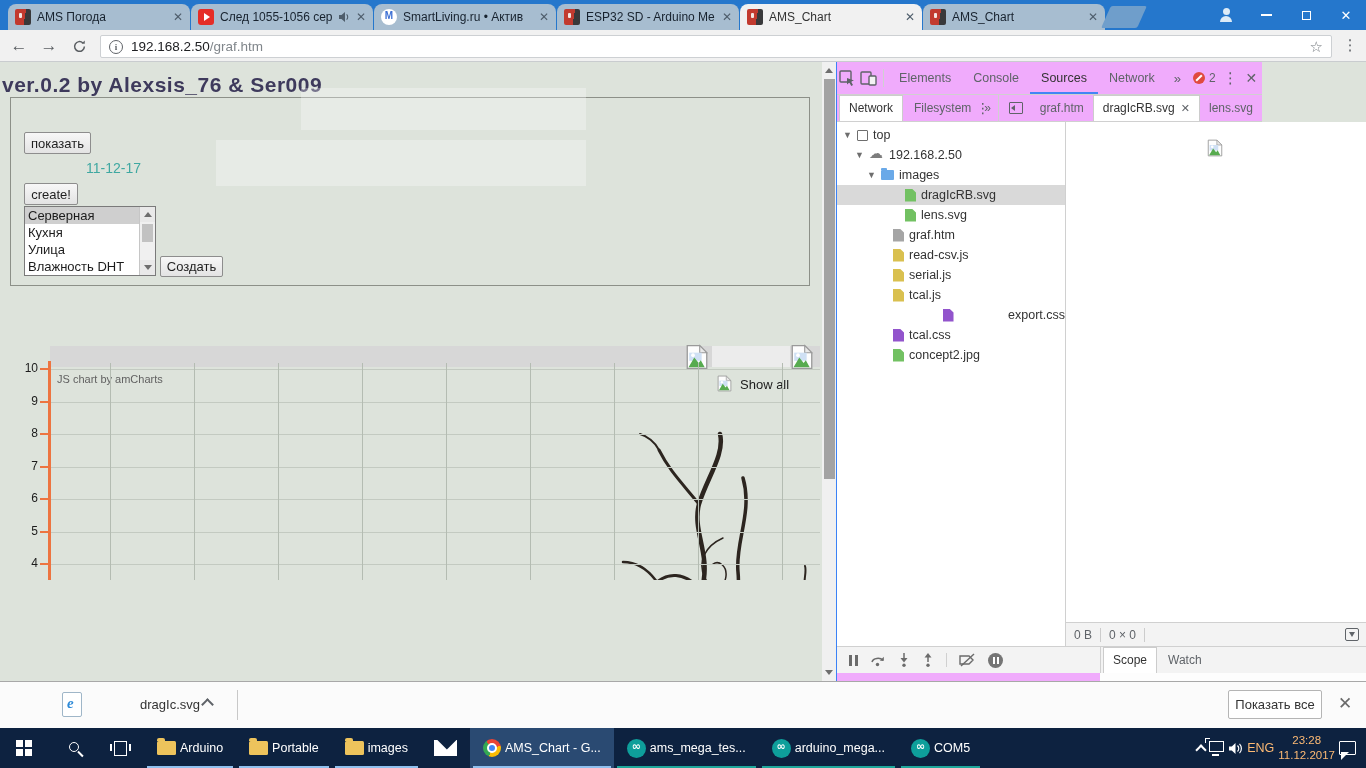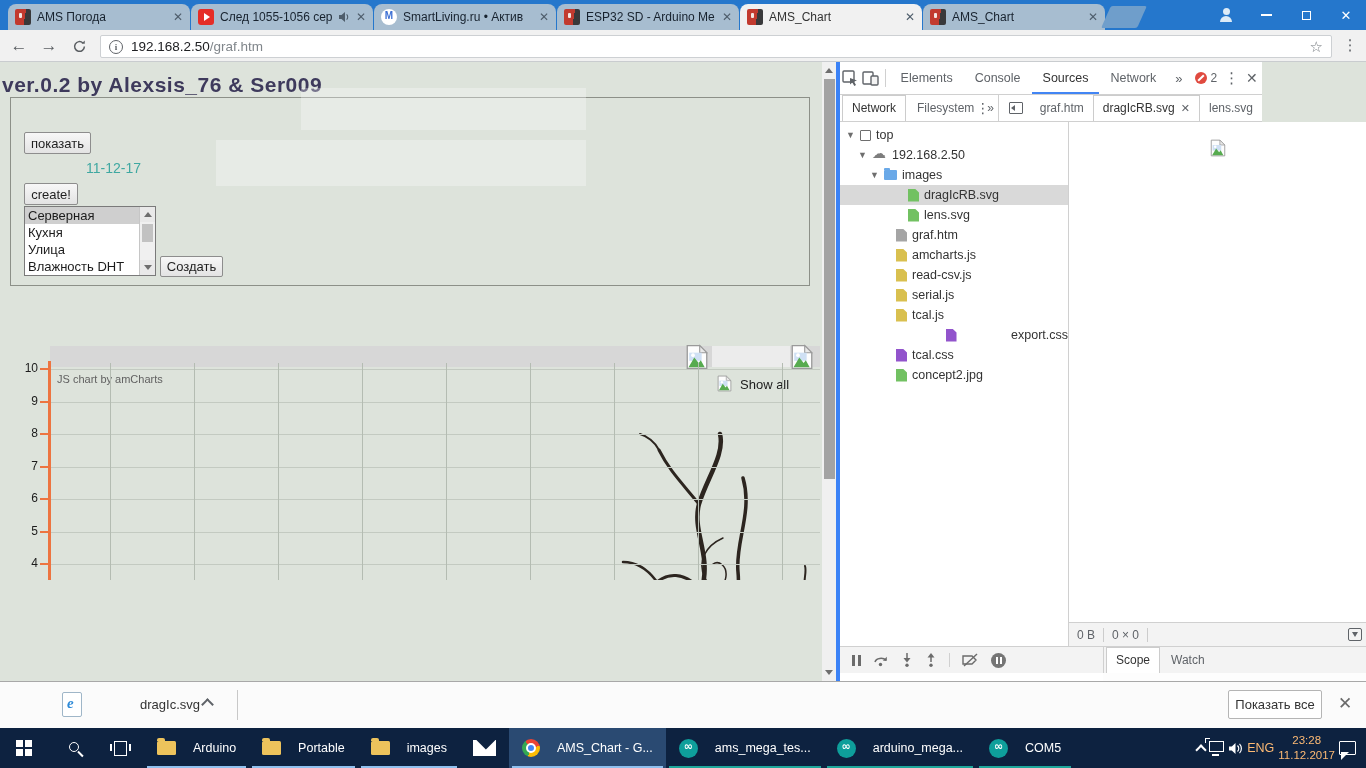--- a/index.html
+++ b/index.html
@@ -76,21 +76,21 @@
   #watermark{position:absolute;left:57px;top:311px;font-size:11px;color:#616161}
   #branches{position:absolute;left:595px;top:358px}
 
   
   #pagescroll{position:absolute;left:822px;top:62px;width:14px;height:619px;background:#f0f0f0}
   #pagescroll .up{position:absolute;left:3px;top:6px}
   #pagescroll .dn{position:absolute;left:3px;bottom:6px}
   #ps-thumb{position:absolute;left:1.5px;top:17px;width:11px;height:400px;background:#a3a3a3}
 
   
-  #devtools{position:absolute;left:836px;top:62px;width:426px;height:619px;background:#ffffff;border-left:4px solid #3b82f6}
+  #devtools{position:absolute;left:836px;top:62px;width:426px;height:619px;background:#f0abfc;border-left:1px solid #3b82f6}
   #dt-toolbar{position:absolute;left:0;top:0;width:100%;height:33px;border-bottom:1px solid #d0d0d0;display:flex;align-items:stretch}
   .dt-ticon{width:28px;display:flex;align-items:center;justify-content:center;color:#5f6368}
   .vsep{width:1px;background:#d0d0d0;margin:7px 4px}
   .dt-tab{padding:0 11px;display:flex;align-items:center;font-size:12.5px;color:#5f6368}
   .dt-tab.active{color:#333;box-shadow:inset 0 -2px 0 #4285f4}
   .dt-more{padding:0 8px;display:flex;align-items:center;color:#5f6368;font-size:13px}
   #err-badge{margin-left:auto;display:flex;align-items:center;gap:4px;padding:0 4px}
   .errball{width:12px;height:12px;border-radius:50%;background:#e04a3f;position:relative}
   .errball::after{content:"";position:absolute;left:2px;top:5px;width:8px;height:2px;background:#fff;transform:rotate(-45deg)}
   #err-badge .cnt{font-size:12px;color:#5f6368}
@@ -150,21 +150,21 @@
   
   #taskbar{position:absolute;left:0;top:728px;width:1366px;height:40px;background:#0d2240;display:flex;align-items:stretch}
   .tb-btn{width:48px;display:flex;align-items:center;justify-content:center}
   .win{display:grid;grid-template-columns:7px 7px;grid-template-rows:7px 7px;gap:1.5px}
   .win i{background:#fff}
   .mag{width:10px;height:10px;border:1.8px solid #fff;border-radius:50%;position:relative;margin:-3px -3px 0 0}
   .mag::after{content:"";position:absolute;width:7px;height:1.8px;background:#fff;transform:rotate(45deg);right:-6px;bottom:-4px}
   .tv{width:13px;height:15px;border:1.6px solid #fff;position:relative}
   .tv::before,.tv::after{content:"";position:absolute;top:2px;width:2px;height:7px;background:#fff}
   .tv::before{left:-5px}.tv::after{right:-5px}
-  .tb-item{display:flex;align-items:center;gap:17px;padding:0 13px;color:#fff;font-size:12.5px;position:relative;white-space:nowrap}
+  .tb-item{display:flex;align-items:center;gap:4px;padding:0 13px;color:#fff;font-size:12.5px;position:relative;white-space:nowrap}
   .tb-item.active{background:#2a4a72}
   .tb-item.underline::after{content:"";position:absolute;left:3px;right:3px;bottom:0;height:2px;background:#8fc0ee}
   .tb-item.teal::after{background:#1ea79b}
   .tb-label:empty{display:none}
   .tb-ico{flex:none}
   .ic-folder .tb-ico{width:19px;height:14px;background:#edc35c;border-radius:1.5px;position:relative}
   .ic-folder .tb-ico::before{content:"";position:absolute;top:-3px;left:0;width:8px;height:3px;background:#edc35c;border-radius:2px 2px 0 0}
   .ic-mail .tb-ico{width:23px;height:16px;background:#fff;position:relative;overflow:hidden}
   .ic-mail .tb-ico::before{content:"";position:absolute;top:-10px;left:2px;width:19px;height:15px;background:#0d2240;transform:rotate(45deg)}
   .ic-chrome .tb-ico{width:18px;height:18px;border-radius:50%;background:conic-gradient(from -40deg,#ea4335 0 115deg,#fbbc05 0 240deg,#34a853 0 360deg);position:relative}
@@ -463,25 +463,20 @@
         <span>lens.svg</span>
       </div>
       <div class="trow ic-htm" style="padding-left: 42px;">
         <span class="tree-arrow">▼</span>
         <span class="tree-ico"></span>
         <span>graf.htm</span>
       </div>
       <div class="trow ic-js" style="padding-left: 42px;">
         <span class="tree-arrow">▼</span>
         <span class="tree-ico"></span>
-        <span>amcharts.js</span>
-      </div>
-      <div class="trow ic-js" style="padding-left: 42px;">
-        <span class="tree-arrow">▼</span>
-        <span class="tree-ico"></span>
         <span>read-csv.js</span>
       </div>
       <div class="trow ic-js" style="padding-left: 42px;">
         <span class="tree-arrow">▼</span>
         <span class="tree-ico"></span>
         <span>serial.js</span>
       </div>
       <div class="trow ic-js" style="padding-left: 42px;">
         <span class="tree-arrow">▼</span>
         <span class="tree-ico"></span>

